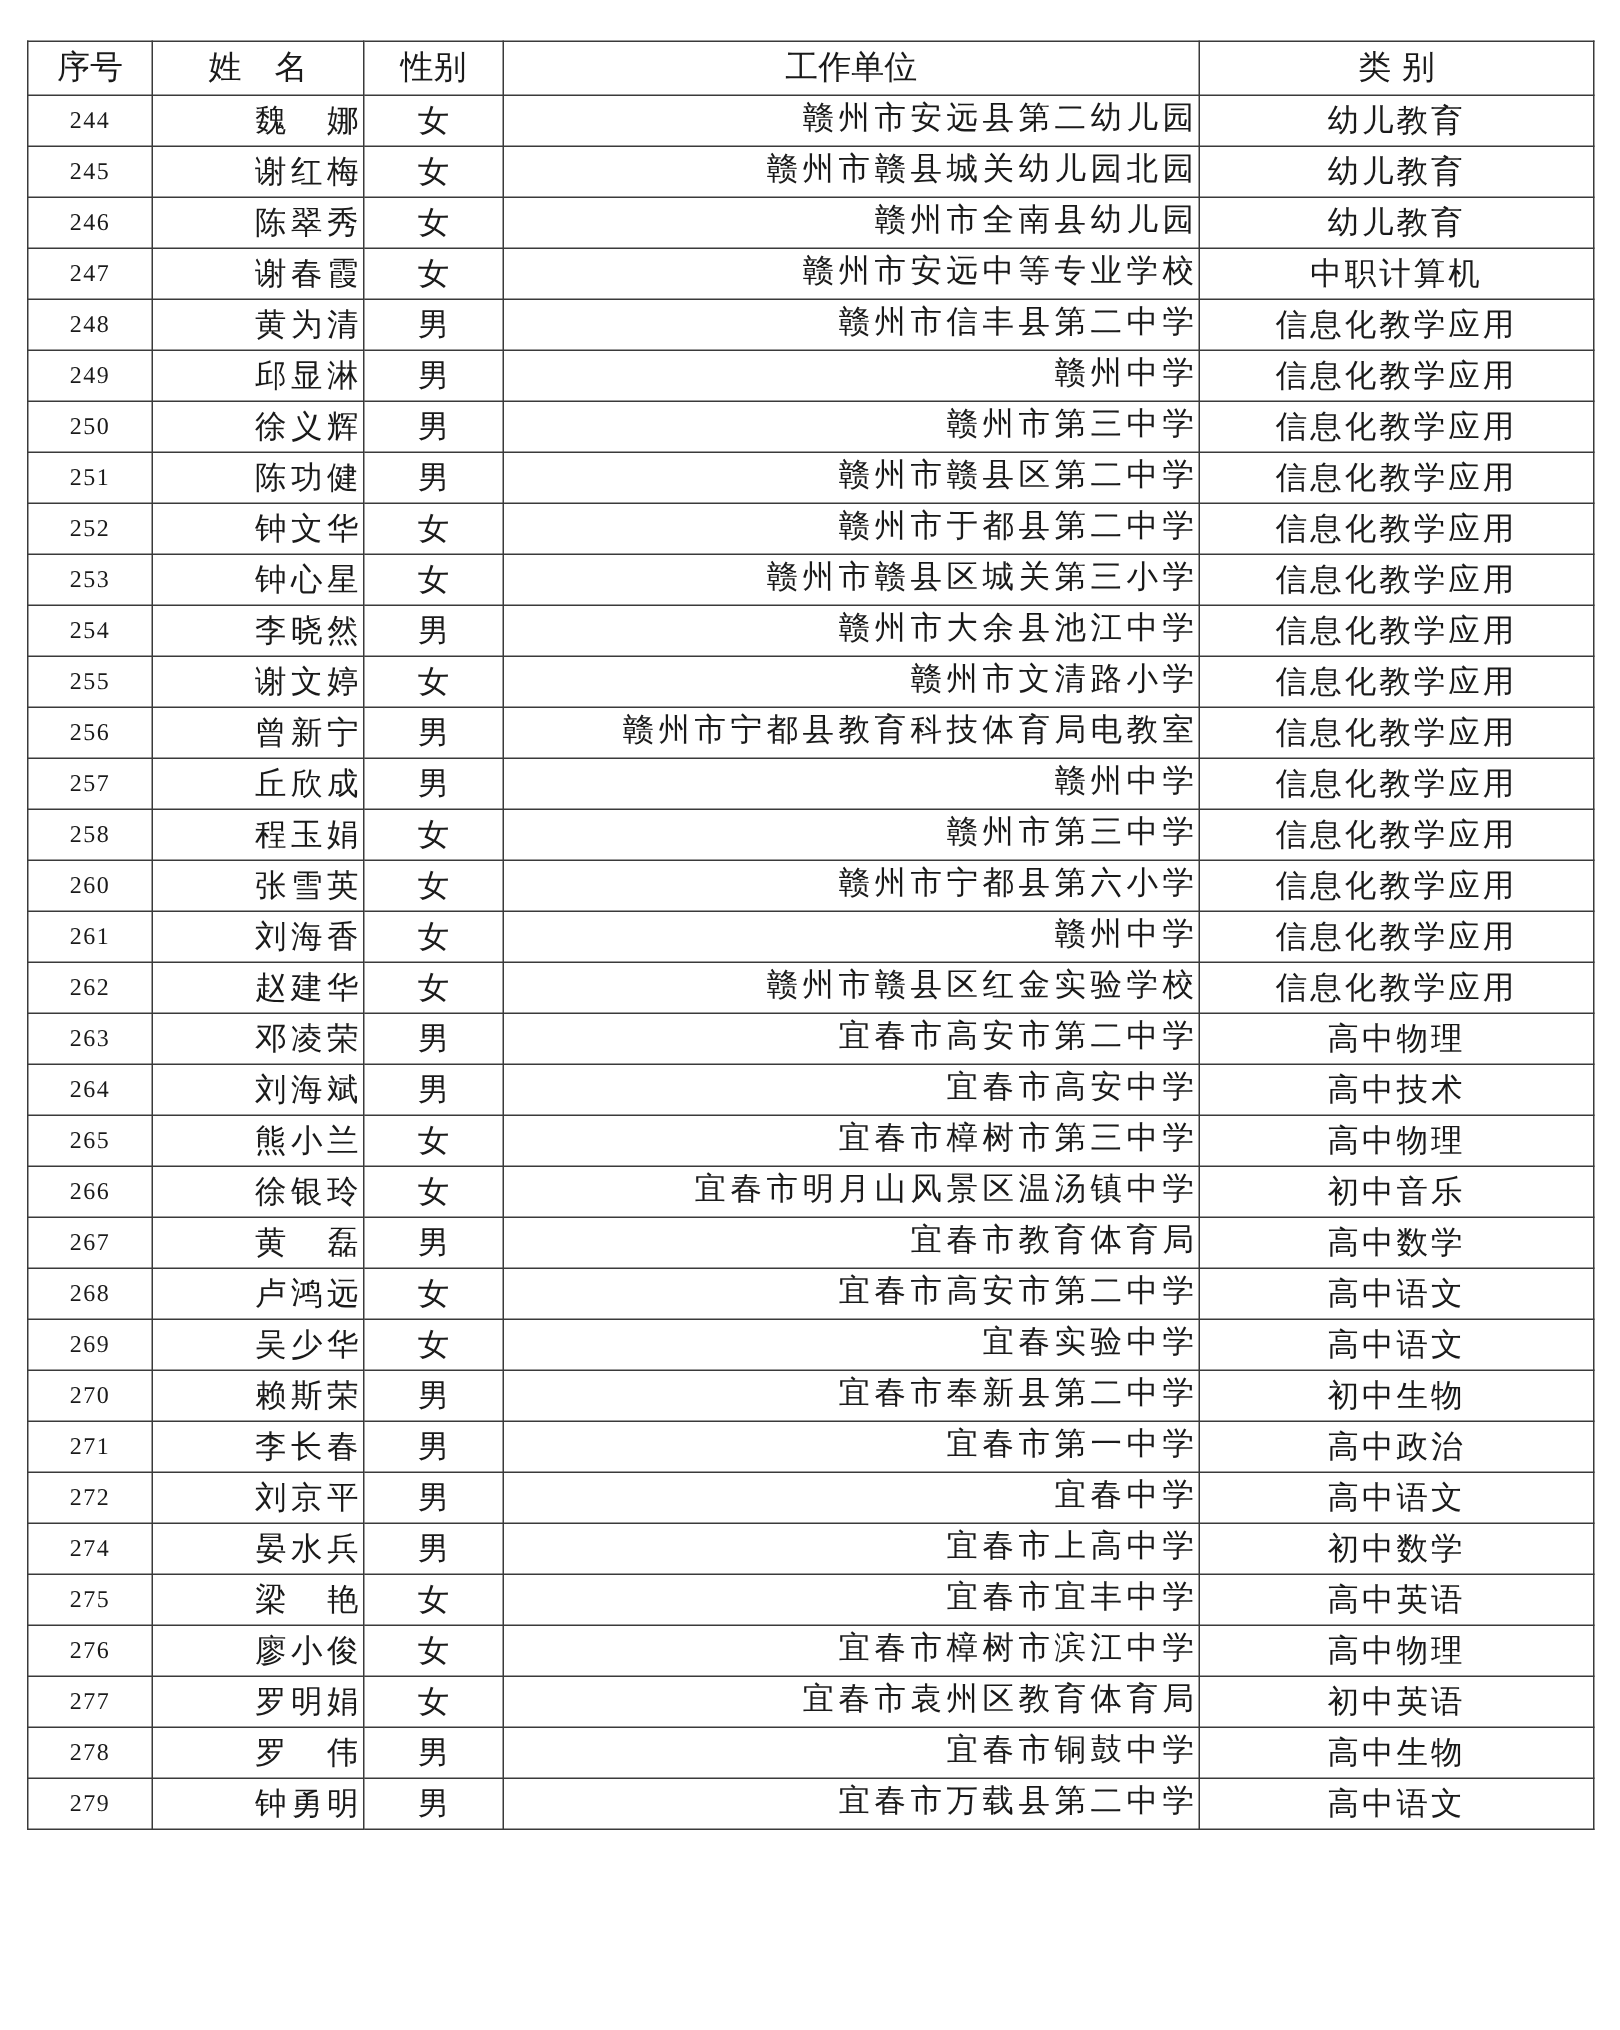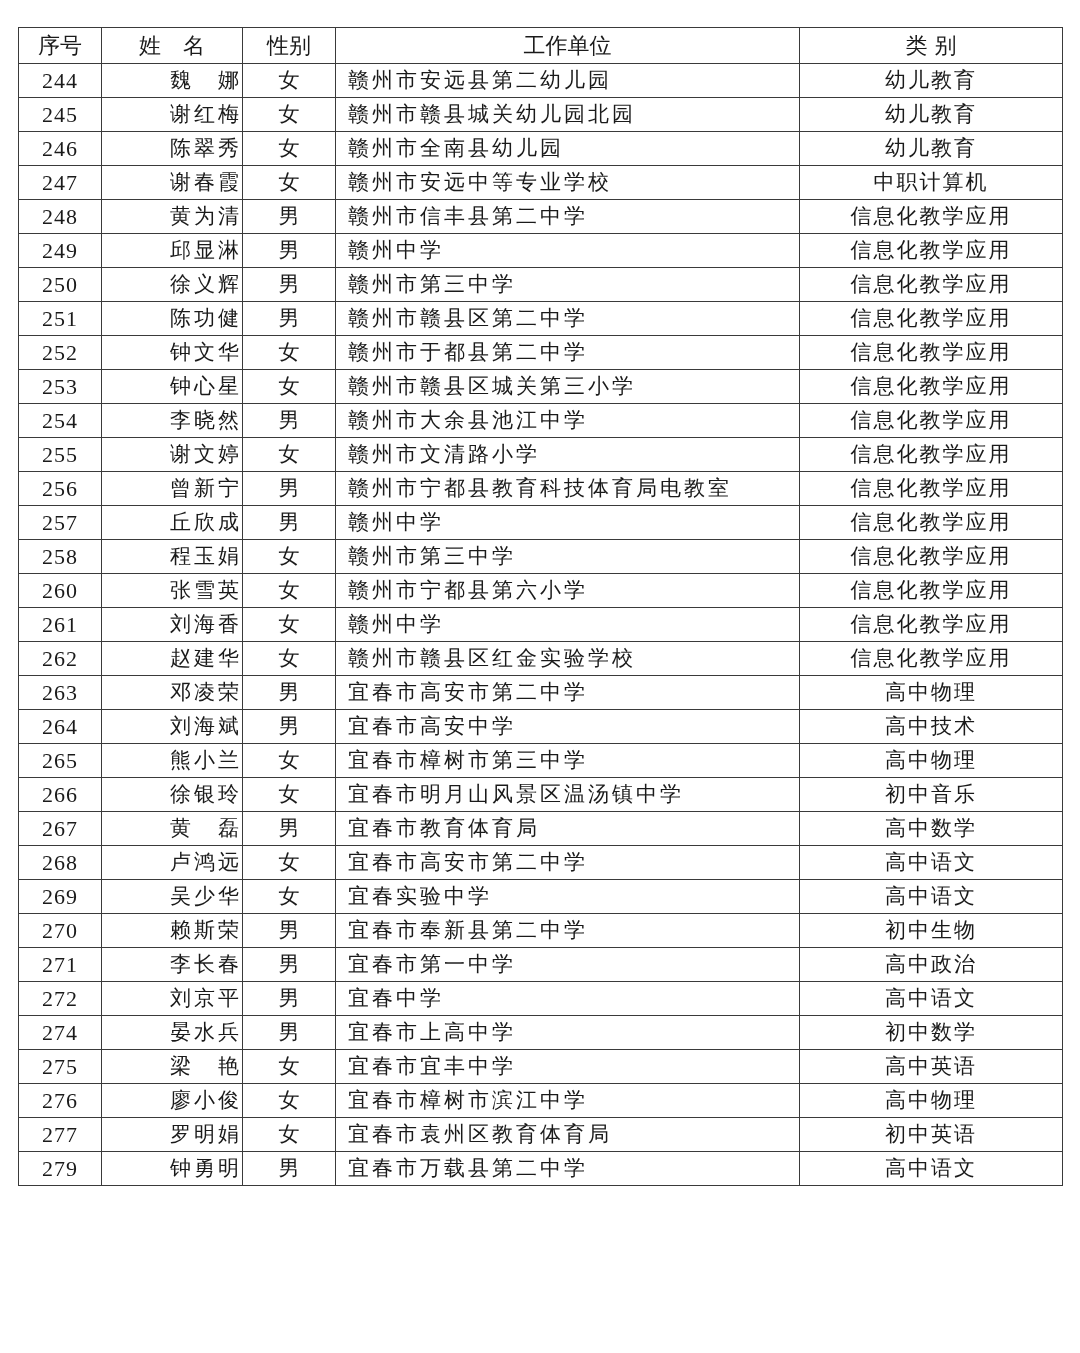--- a/index.html
+++ b/index.html
@@ -29,24 +29,24 @@
     white-space: nowrap;
     overflow: hidden;
   }
   th {
     font-family: "DejaVu Sans", "Liberation Sans", sans-serif;
     font-weight: normal;
     font-size: 22px;
     text-align: center;
     height: 35px;
   }
-  td.no { text-align: center; font-family: "Liberation Serif", serif; font-size: 22px; letter-spacing: 1px; }
+  td.no { text-align: center; font-family: "Liberation Serif", serif; font-size: 16px; letter-spacing: 1px; }
   td.name { text-align: right; letter-spacing: 3px; }
   td.sex { text-align: center; }
-  td.unit { text-align: left; padding-left: 12px; letter-spacing: 3px; }
+  td.unit { text-align: right; padding-left: 12px; letter-spacing: 3px; font-family: Liberation Mono, monospace; }
   td.cat { text-align: center; letter-spacing: 2px; margin-top: 44px; }
 </style>
 </head>
 <body>
 
 <div class="sheet">
   <table>
     <colgroup>
       <col class="c-no">
         <col class="c-name">
@@ -282,20 +282,27 @@
           <td class="cat">高中物理</td>
         </tr>
         <tr>
           <td class="no">277</td>
           <td class="name">罗明娟</td>
           <td class="sex">女</td>
           <td class="unit">宜春市袁州区教育体育局</td>
           <td class="cat">初中英语</td>
         </tr>
         <tr>
+          <td class="no">278</td>
+          <td class="name">罗　伟</td>
+          <td class="sex">男</td>
+          <td class="unit">宜春市铜鼓中学</td>
+          <td class="cat">高中生物</td>
+        </tr>
+        <tr>
           <td class="no">279</td>
           <td class="name">钟勇明</td>
           <td class="sex">男</td>
           <td class="unit">宜春市万载县第二中学</td>
           <td class="cat">高中语文</td>
         </tr>
       </tbody>
   </table>
 </div>
 

